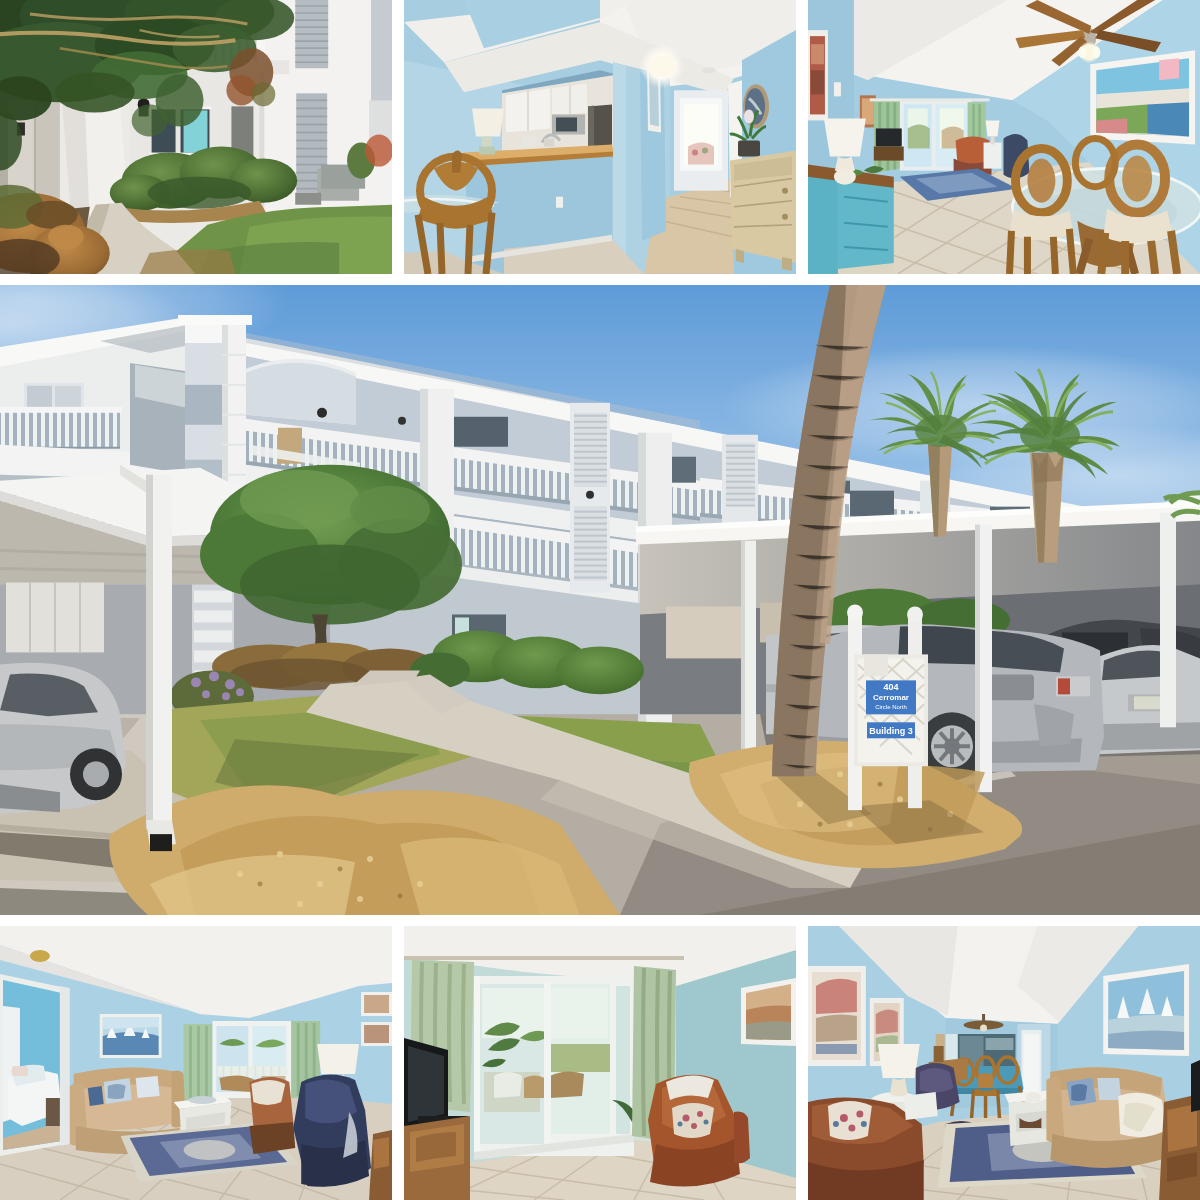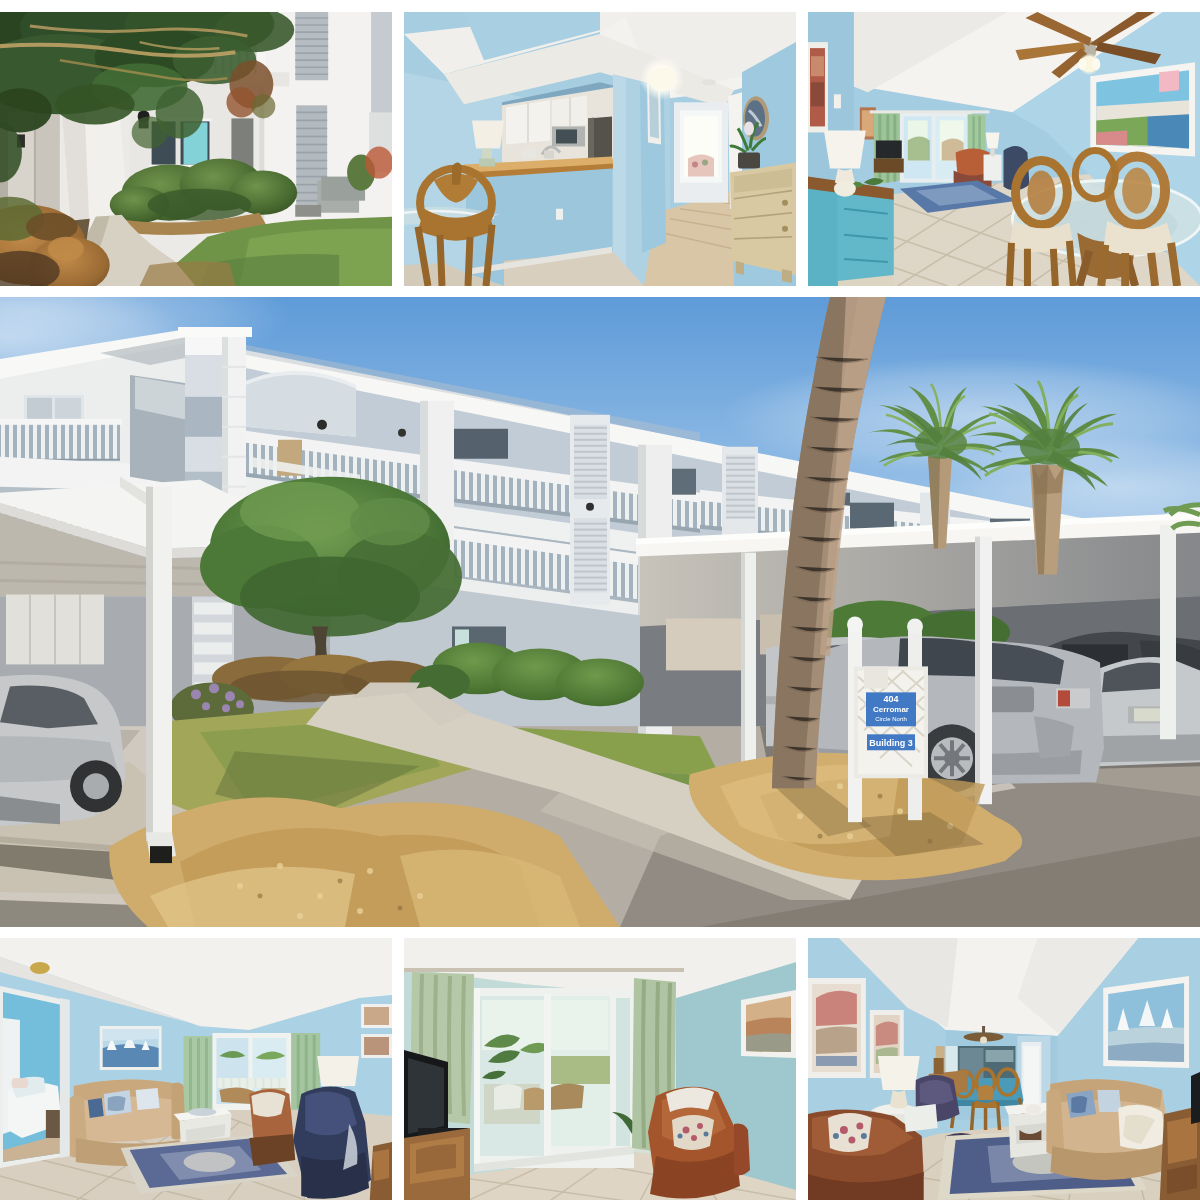--- a/index.html
+++ b/index.html
@@ -1,16 +1,16 @@
 <!DOCTYPE html>
 <html><head>
 <meta charset="utf-8">
 <style>
 html,body{margin:0;padding:0;background:#ffffff;width:1200px;height:1200px;overflow:hidden;font-family:"Liberation Sans",sans-serif;}
-.tile{position:absolute;overflow:hidden;margin-top:12px;}
+.tile{position:absolute;overflow:hidden;}
 svg{display:block;}
 </style>
 </head>
 <body>
 
 <div id="collage" style="position:relative;width:1200px;height:1200px;">
 
 <div class="tile" style="left:0;top:0;width:392px;height:274px;background:#e8e6e2;">
 <svg width="392" height="274" viewBox="0 0 393 273" preserveAspectRatio="none" id="svgA">
 <defs>

